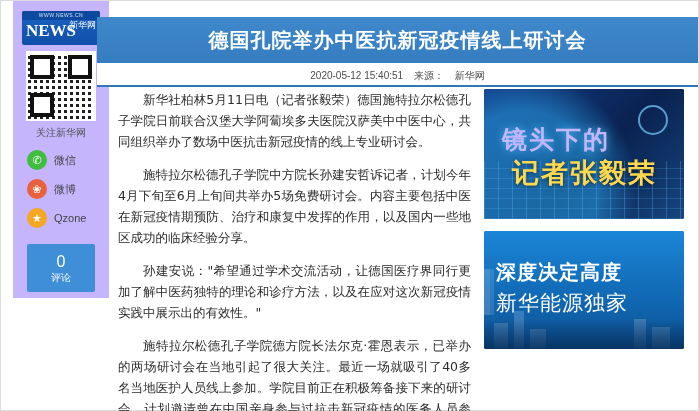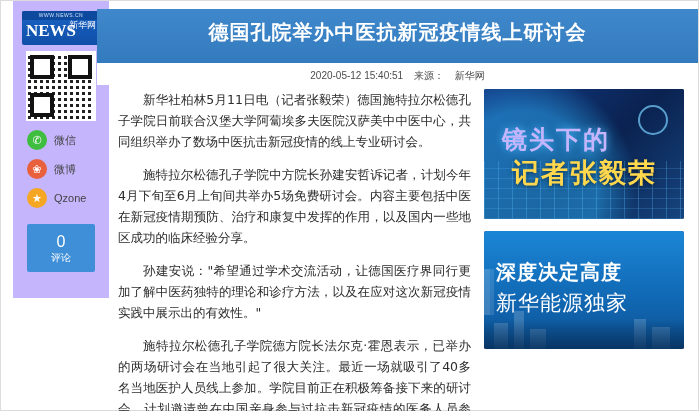--- a/index.html
+++ b/index.html
@@ -79,21 +79,21 @@
   .slabel{font-size:11px;color:#444;}
   .comment{
     width:68px;margin:16px auto 0 auto;padding:9px 0 7px 0;
     background:#3f8fd8;color:#fff;border-radius:2px;
   }
   .comment .n{font-size:16px;line-height:18px;}
   .comment .t{font-size:10px;line-height:14px;}
 
   
   .header{
-    position:absolute;left:96px;top:8px;right:0;height:70px;
+    position:absolute;left:96px;top:16px;right:0;height:70px;
     background:#3b82c4;
     background:linear-gradient(180deg,#3f88cb 0%,#2f77b9 100%);
   }
   .title{
     color:#fff;font-size:20px;font-weight:bold;text-align:center;
     line-height:34px;padding-top:6px;letter-spacing:1px;
     font-family:"DejaVu Sans","Liberation Sans",sans-serif;
   }
   .meta{
     text-align:center;color:#4c4c4c;font-size:10px;margin-top:6px;
@@ -185,20 +185,21 @@
   <div class="rail">
     <div class="logo">
       <div class="top">WWW.NEWS.CN</div>
       <div class="nw">NEWS</div>
       <div class="cn">新华网</div>
     </div>
 
     <div class="qr">
         <div class="c3"></div>
       </div>
+    <div class="follow">关注新华网</div>
 
     <div class="social">
       <div class="sico wechat">✆</div>
       <div class="slabel">微信</div>
     </div>
     <div class="social">
       <div class="sico weibo">❀</div>
       <div class="slabel">微博</div>
     </div>
     <div class="social">

